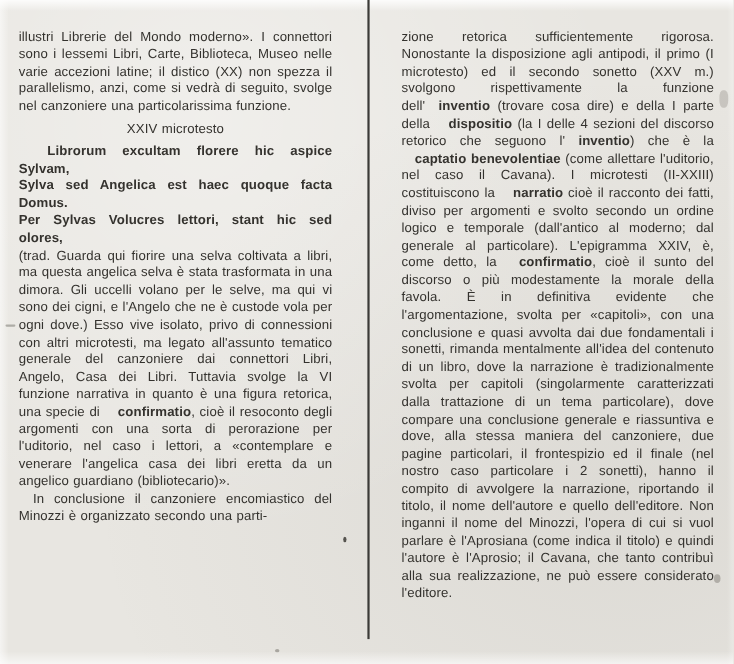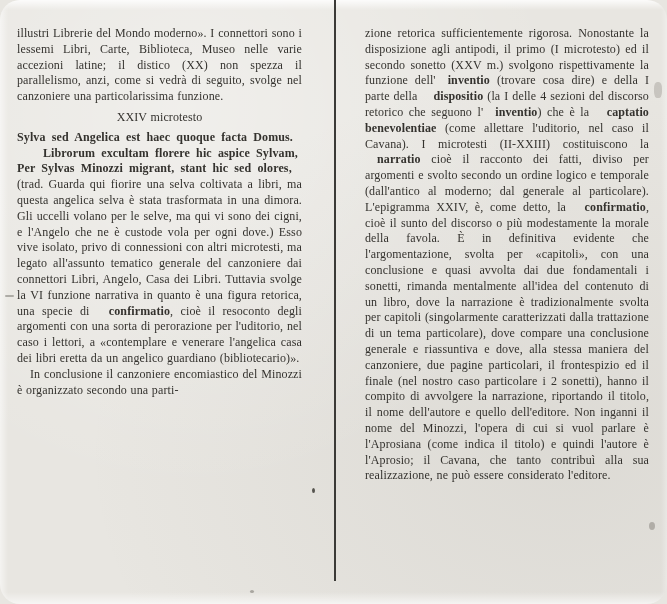--- a/index.html
+++ b/index.html
@@ -9,23 +9,22 @@
   }
   .page {
     position: relative;
     width: 667px;
     height: 604px;
     overflow: hidden;
     background:
       radial-gradient(ellipse at 28% 18%, rgba(255,255,255,0.35), rgba(255,255,255,0) 55%),
       radial-gradient(ellipse at 85% 75%, rgba(120,115,105,0.10), rgba(120,115,105,0) 60%),
       #e8e6e1;
-    font-family: Liberation Serif, serif;
+    font-family: Liberation Sans, sans-serif;
     color: #34322e;
-    border-radius: 20px;
   }
   
   .page::before {
     content: '';
     position: absolute;
     inset: 0;
     pointer-events: none;
     background:
       linear-gradient(180deg, rgba(255,255,255,0.85), rgba(255,255,255,0) 10px),
       linear-gradient(0deg,   rgba(255,255,255,0.65), rgba(255,255,255,0) 12px),
@@ -81,23 +80,23 @@
   .speck.s5 { left: 250px; top: 590px; width: 4px; height: 3px;  background: rgba(110,106,98,0.5); }
 </style>
 </head>
 <body>
 
 <div class="page">
   <div class="column left">
       <p class="para"><span>illustri Librerie del Mondo moderno». I connettori sono i lessemi Libri, Carte, Biblioteca, Museo nelle varie accezioni latine; il distico (XX) non spezza il parallelismo, anzi, come si vedrà di seguito, svolge nel canzoniere una particolarissima funzione.</span></p>
       <div class="heading">XXIV microtesto</div>
       <div>
+        <p class="verse verse-first">Librorum excultam florere hic aspice Sylvam,</p>
         <p class="verse">Sylva sed Angelica est haec quoque facta Domus.</p>
-        <p class="verse verse-first">Librorum excultam florere hic aspice Sylvam,</p>
-        <p class="verse">Per Sylvas Minozzi migrant, stant hic sed olores,</p>
+        <p class="verse">Per Sylvas Volucres lettori, stant hic sed olores,</p>
       </div>
       <p class="para"><span>(trad. Guarda qui fiorire una selva coltivata a libri, ma questa angelica selva è stata trasformata in una dimora. Gli uccelli volano per le selve, ma qui vi sono dei cigni, e l'Angelo che ne è custode vola per ogni dove.) Esso vive isolato, privo di connessioni con altri microtesti, ma legato all'assunto tematico generale del canzoniere dai connettori Libri, Angelo, Casa dei Libri. Tuttavia svolge la VI funzione narrativa in quanto è una figura retorica, una specie di </span><span class="b">confirmatio</span><span>, cioè il resoconto degli argomenti con una sorta di perorazione per l'uditorio, nel caso i lettori, a «contemplare e venerare l'angelica casa dei libri eretta da un angelico guardiano (bibliotecario)».</span></p>
       <p class="para indent"><span>In conclusione il canzoniere encomiastico del Minozzi è organizzato secondo una parti-</span></p>
     </div>
   <div class="divider"></div>
   <div class="column right">
       <p class="para"><span>zione retorica sufficientemente rigorosa. Nonostante la disposizione agli antipodi, il primo (I microtesto) ed il secondo sonetto (XXV m.) svolgono rispettivamente la funzione dell'</span><span class="b">inventio</span><span> (trovare cosa dire) e della I parte della </span><span class="b">dispositio</span><span> (la I delle 4 sezioni del discorso retorico che seguono l'</span><span class="b">inventio</span><span>) che è la </span><span class="b">captatio benevolentiae</span><span> (come allettare l'uditorio, nel caso il Cavana). I microtesti (II-XXIII) costituiscono la </span><span class="b">narratio</span><span> cioè il racconto dei fatti, diviso per argomenti e svolto secondo un ordine logico e temporale (dall'antico al moderno; dal generale al particolare). L'epigramma XXIV, è, come detto, la </span><span class="b">confirmatio</span><span>, cioè il sunto del discorso o più modestamente la morale della favola. È in definitiva evidente che l'argomentazione, svolta per «capitoli», con una conclusione e quasi avvolta dai due fondamentali i sonetti, rimanda mentalmente all'idea del contenuto di un libro, dove la narrazione è tradizionalmente svolta per capitoli (singolarmente caratterizzati dalla trattazione di un tema particolare), dove compare una conclusione generale e riassuntiva e dove, alla stessa maniera del canzoniere, due pagine particolari, il frontespizio ed il finale (nel nostro caso particolare i 2 sonetti), hanno il compito di avvolgere la narrazione, riportando il titolo, il nome dell'autore e quello dell'editore. Non inganni il nome del Minozzi, l'opera di cui si vuol parlare è l'Aprosiana (come indica il titolo) e quindi l'autore è l'Aprosio; il Cavana, che tanto contribuì alla sua realizzazione, ne può essere considerato l'editore.</span></p>
     </div>
 
   <span class="speck s1"></span>

